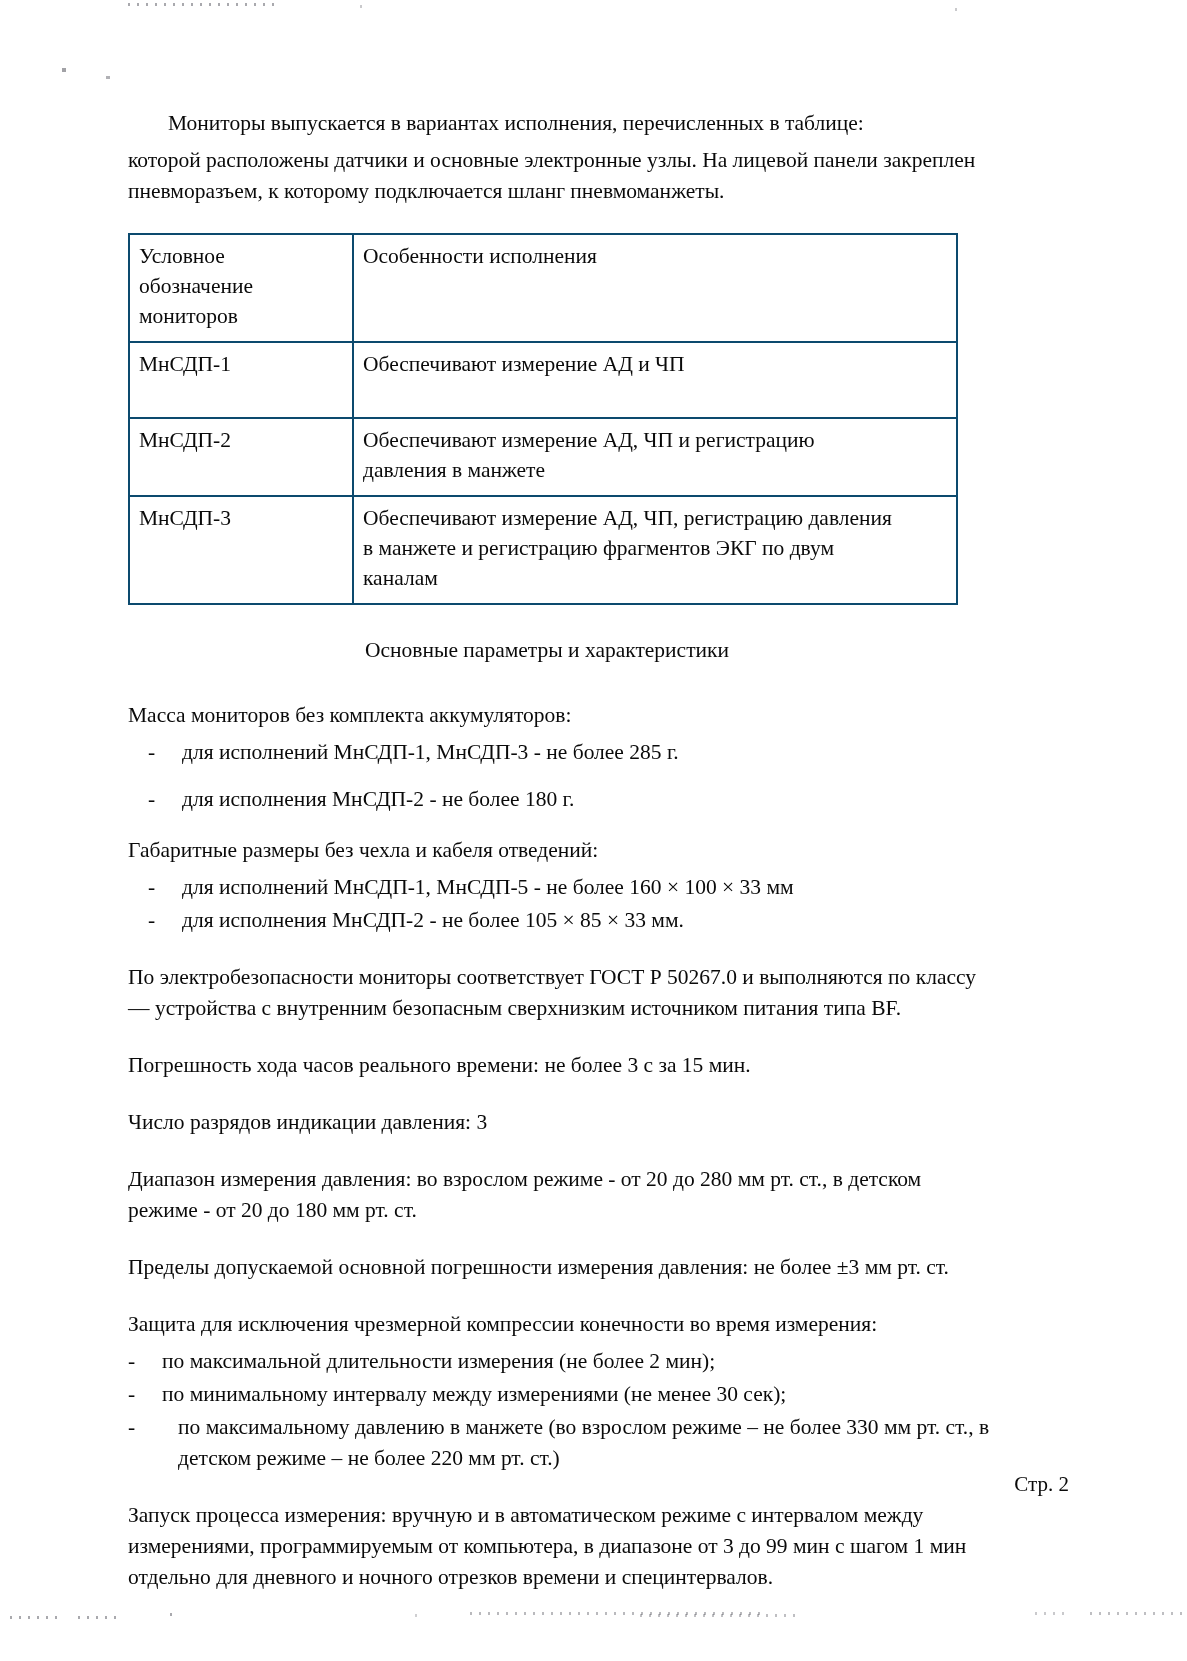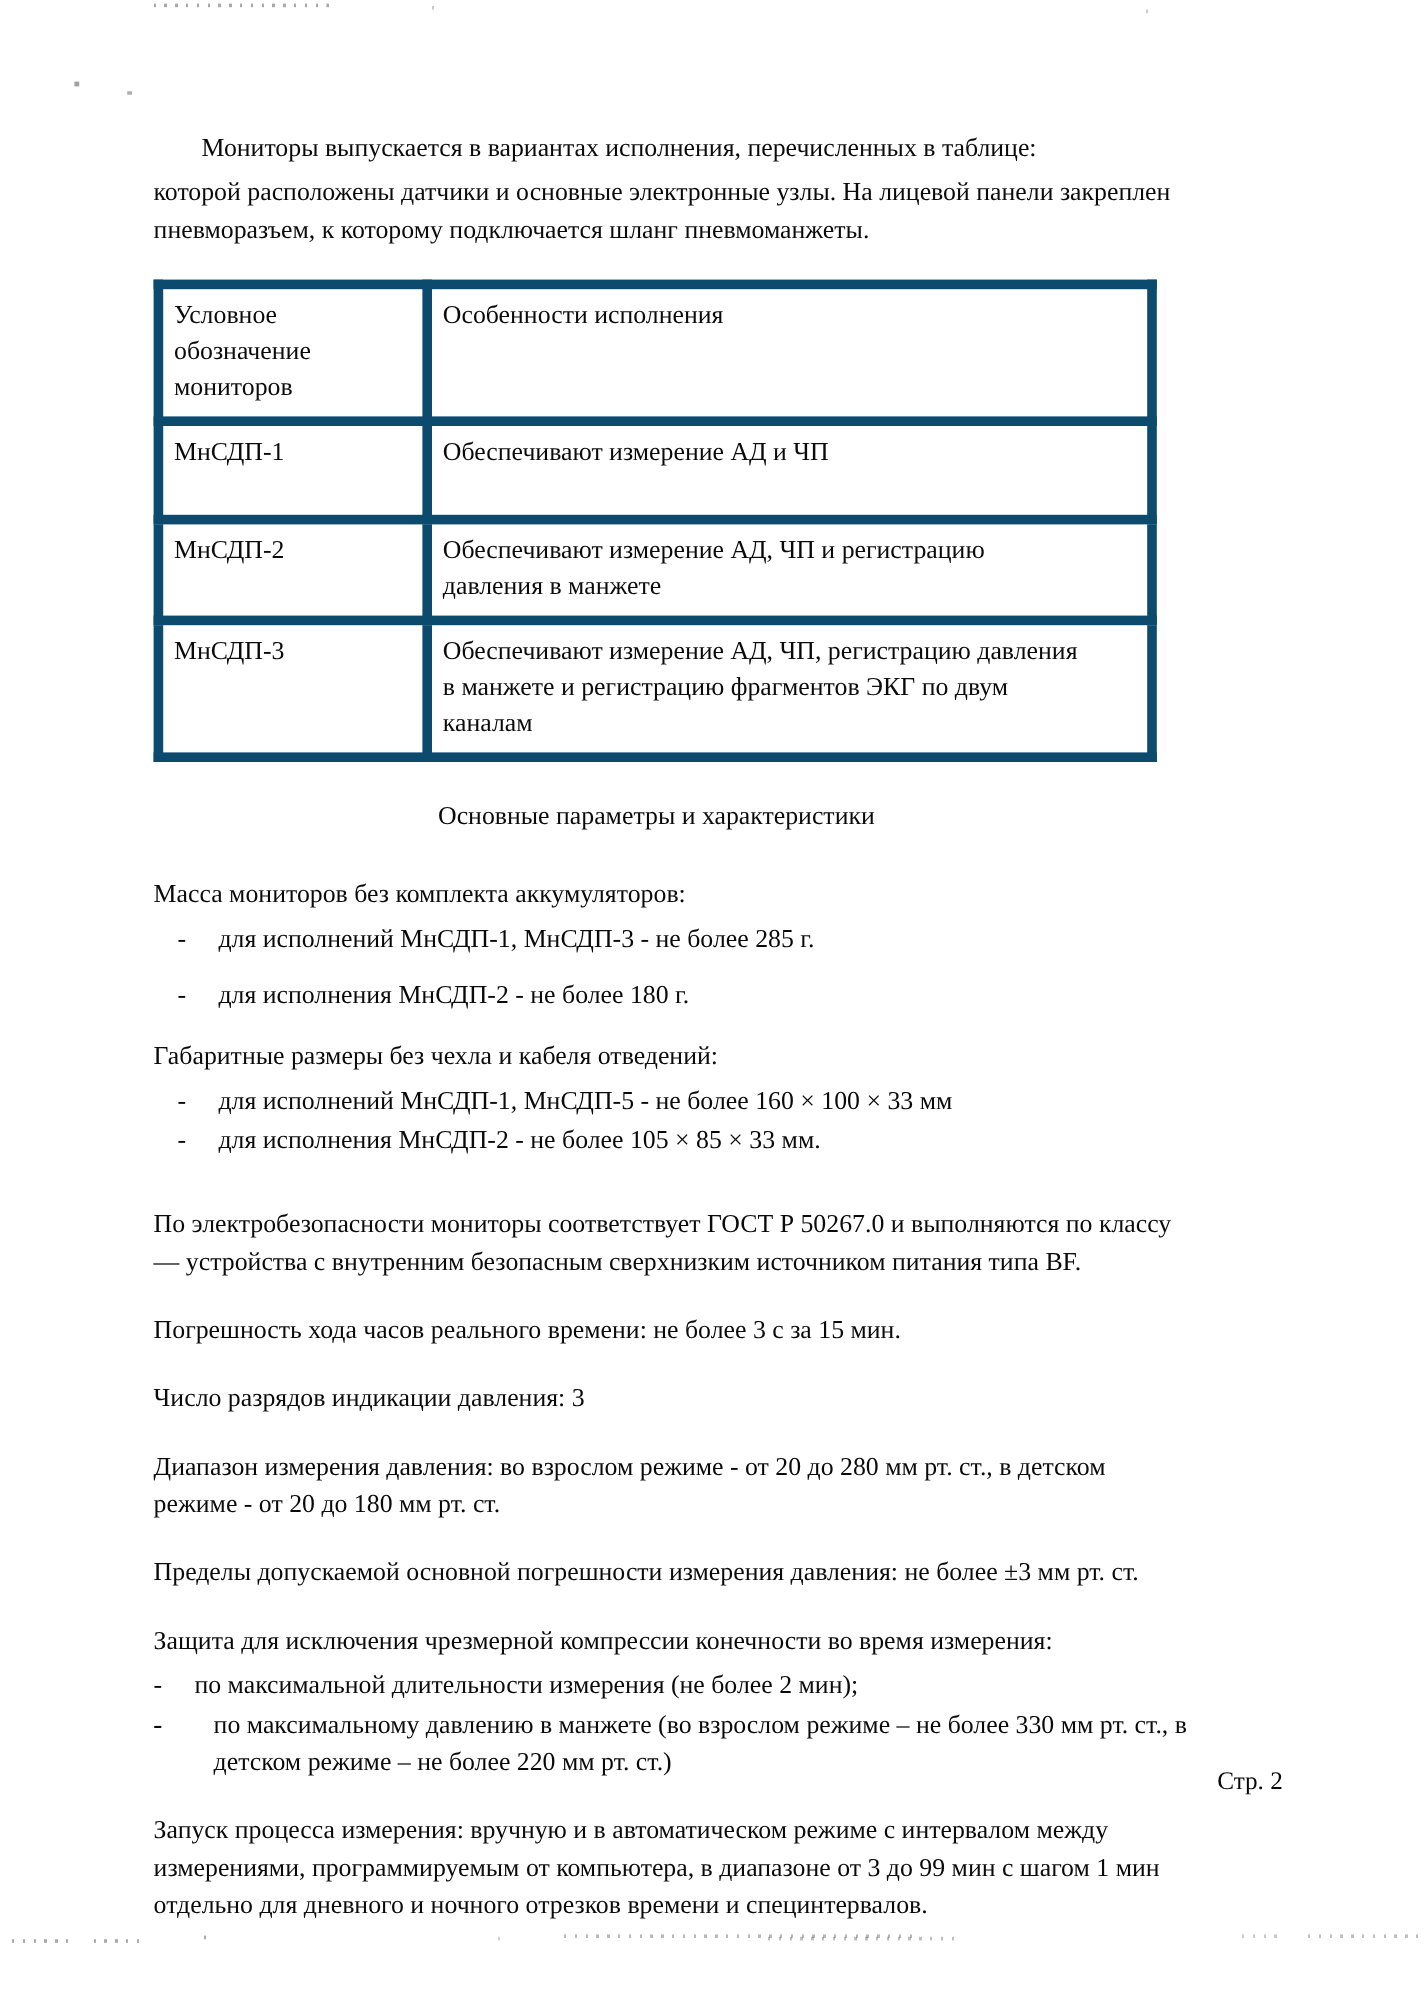--- a/index.html
+++ b/index.html
@@ -74,21 +74,21 @@
   }
 
   
   .variants-table {
     border-collapse: collapse;
     width: 828px;
     margin: 10px 0 0 0;
     table-layout: fixed;
   }
   .variants-table td {
-    border: 8px solid #0c4a6e;
+    border: 2px solid #0c4a6e;
     vertical-align: top;
     padding: 6px 9px 10px 9px;
     font-size: 21.5px;
     line-height: 30px;
   }
   .variants-table col.c1 { width: 224px; }
   .variants-table col.c2 { width: 604px; }
   .cell-line { display: block; }
   .row-header td { height: 86px; }
   .row-v1 td { height: 58px; }
@@ -228,21 +228,21 @@
       <li>
         <span class="dash">-</span>
         <span>для исполнений МнСДП-1, МнСДП-5 -  не более 160 × 100 × 33 мм</span>
       </li>
       <li>
         <span class="dash">-</span>
         <span>для исполнения МнСДП-2 - не более 105 × 85 × 33 мм.</span>
       </li>
     </ul>
 
-    <p class="para gap-lg" style="margin-top:39px;">
+    <p class="para gap-lg" style="margin-top:26px;">
       <span class="cell-line">По электробезопасности мониторы соответствует ГОСТ Р 50267.0 и выполняются по классу</span>
       <span class="cell-line">— устройства с внутренним безопасным сверхнизким источником питания типа BF.</span>
     </p>
 
     <p class="para gap-lg">Погрешность хода часов реального времени: не более 3 с за 15 мин.</p>
 
     <p class="para gap-lg">Число разрядов индикации давления: 3</p>
 
     <p class="para gap-lg">
       <span class="cell-line">Диапазон измерения давления: во взрослом режиме - от 20 до 280 мм рт. ст., в детском</span>
@@ -253,20 +253,21 @@
 
 
     <p class="para tight">Защита для исключения чрезмерной компрессии конечности во время измерения:</p>
     <ul class="dash-list flush">
       <li>
         <span class="dash">-</span>
         <span>по максимальной длительности измерения (не более 2 мин);</span>
       </li>
       <li>
         <span class="dash">-</span>
+        <span>по минимальному интервалу между измерениями (не менее 30 сек);</span>
       </li>
       <li>
         <span class="dash">-</span>
         <span class="li-cont">по максимальному давлению в манжете (во взрослом режиме – не более 330 мм рт. ст., в</span>
         <span class="li-cont">детском режиме – не более 220 мм рт. ст.)</span>
       </li>
     </ul>
 
     <p class="para gap-lg" style="margin-top:26px;">
       <span class="cell-line">Запуск процесса измерения: вручную и в автоматическом режиме с интервалом между</span>

